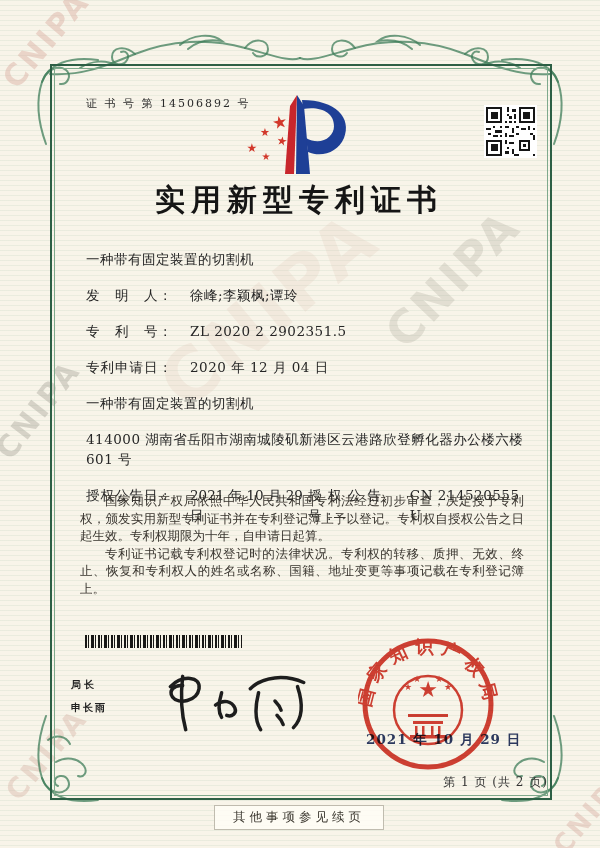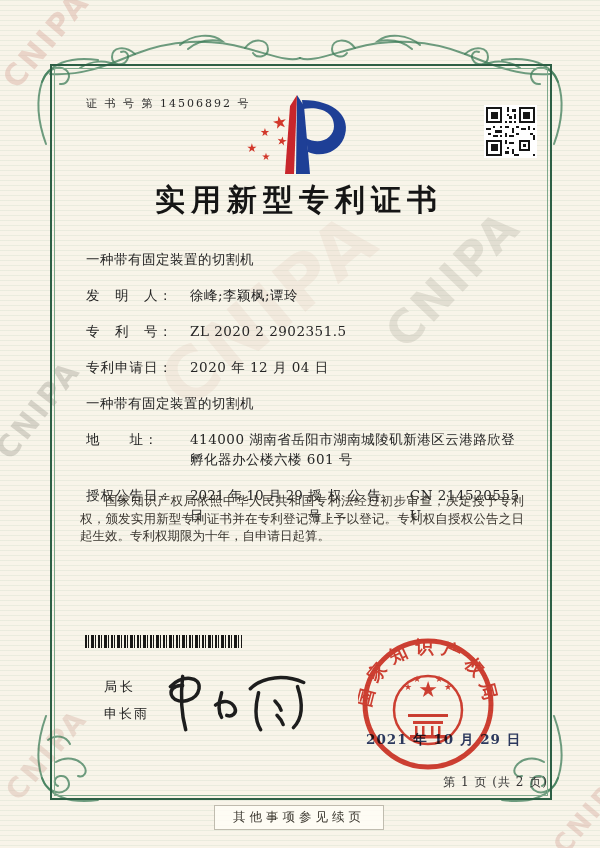--- a/index.html
+++ b/index.html
@@ -69,21 +69,21 @@
   .barcode{
     position:absolute;left:85px;top:635px;width:157px;height:13px;z-index:4;
     background:repeating-linear-gradient(90deg,
       #181818 0 2px, transparent 2px 3px,
       #181818 3px 4px, transparent 4px 6px,
       #181818 6px 9px, transparent 9px 10px,
       #181818 10px 11px, transparent 11px 13px);
     mix-blend-mode:multiply;
   }
   
-  .signer{position:absolute;left:104px;top:678px;z-index:4;font-size:13px;letter-spacing:3px;color:#222;}
+  .signer{position:absolute;left:71px;top:678px;z-index:4;font-size:10px;letter-spacing:3px;color:#222;font-weight:bold;}
   .signer .line2{margin-top:9px;letter-spacing:2px;}
   .sig{position:absolute;left:158px;top:662px;width:158px;height:80px;z-index:4;}
   .sig path{stroke:#1d1d1d;stroke-width:3.4;fill:none;stroke-linecap:round;stroke-linejoin:round;}
   
   .seal{position:absolute;left:358px;top:634px;width:140px;height:140px;z-index:4;mix-blend-mode:multiply;opacity:.95;}
   
   .date-stamp{
     position:absolute;left:366px;top:731px;z-index:5;
     font-size:13.5px;font-weight:600;letter-spacing:1px;color:#2c3a66;mix-blend-mode:multiply;
   }
@@ -230,33 +230,33 @@
       <span class="fvalue">ZL 2020 2 2902351.5</span>
     </div>
     <div class="frow">
       <span class="flabel">专利申请日：</span>
       <span class="fvalue">2020 年 12 月 04 日</span>
     </div>
     <div class="frow">
       <span class="fvalue">一种带有固定装置的切割机</span>
     </div>
     <div class="frow">
-      <span class="flabel">地　　址：</span>
       <span class="fvalue">414000 湖南省岳阳市湖南城陵矶新港区云港路欣登孵化器办公楼六楼 601 号</span>
     </div>
     <div class="frow">
       <span class="flabel">授权公告日：</span>
       <span>2021 年 10 月 29 日</span>
       <span class="flabel2">授 权 公 告 号：</span>
       <span class="fvalue2">CN 214520555 U</span>
     </div>
   </div>
 
   <div class="body-text">
     <p>国家知识产权局依照中华人民共和国专利法经过初步审查，决定授予专利权，颁发实用新型专利证书并在专利登记簿上予以登记。专利权自授权公告之日起生效。专利权期限为十年，自申请日起算。</p>
+    <p>专利证书记载专利权登记时的法律状况。专利权的转移、质押、无效、终止、恢复和专利权人的姓名或名称、国籍、地址变更等事项记载在专利登记簿上。</p>
   </div>
 
   <div class="barcode"></div>
 
   <div class="signer">
     <div>局长</div>
     <div class="line2">申长雨</div>
   </div>
 
   <svg class="sig" viewBox="0 0 150 78">

